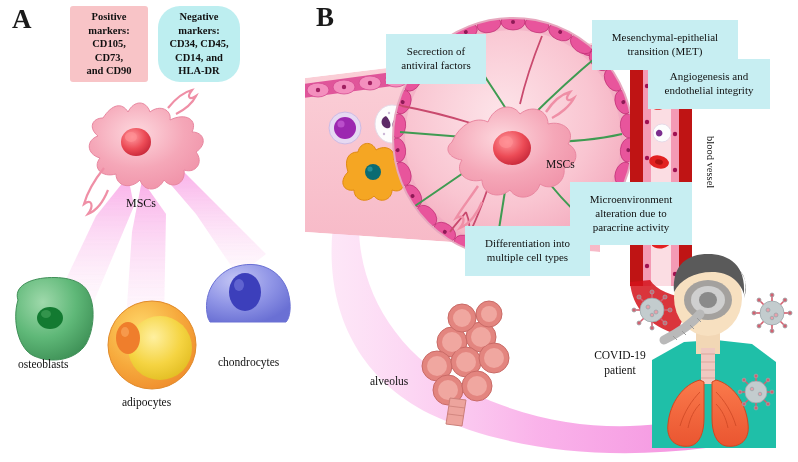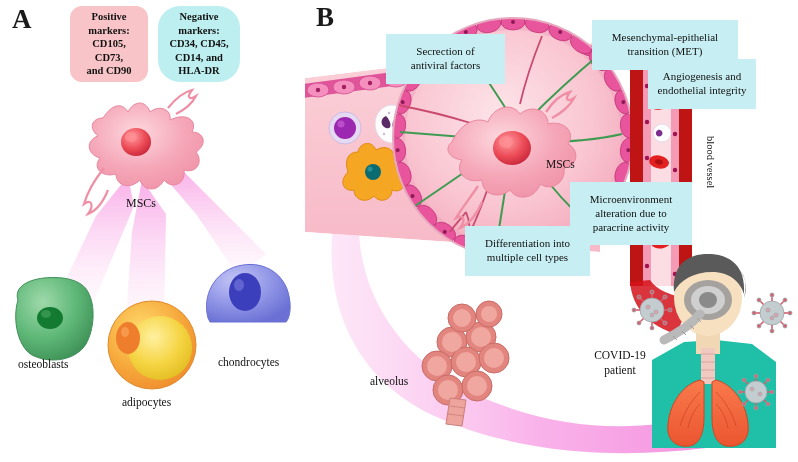--- a/index.html
+++ b/index.html
@@ -647,21 +647,21 @@
             </g>
           </g>
         </g>
       </g>
     </g>
   </svg>
 
   <div class="panel-letter" style="left:12px;top:6px;">A</div>
   <div class="panel-letter" style="left:316px;top:4px;">B</div>
 
-  <div class="marker-box" style="left:70px;top:6px;width:78px;height:76px;background:#f8c4c7;border-radius:12px;">
+  <div class="marker-box" style="left:70px;top:6px;width:78px;height:76px;background:#f8c4c7;">
     <div>
       <div>Positive</div>
       <div>markers:</div>
       <div>CD105,</div>
       <div>CD73,</div>
       <div>and CD90</div>
     </div>
   </div>
 
   <div class="marker-box" style="left:158px;top:6px;width:82px;height:76px;background:#bdeef0;border-radius:22px;">
@@ -672,31 +672,31 @@
       <div>CD14, and</div>
       <div>HLA-DR</div>
     </div>
   </div>
 
   <div class="plainlabel" style="left:126px;top:196px;font-size:12px;">MSCs</div>
   <div class="plainlabel" style="left:18px;top:358px;">osteoblasts</div>
   <div class="plainlabel" style="left:122px;top:396px;">adipocytes</div>
   <div class="plainlabel" style="left:218px;top:312px;margin-top:44px;">chondrocytes</div>
 
-  <div class="callout" style="left:386px;top:34px;width:119px;">
+  <div class="callout" style="left:386px;top:34px;width:100px;">
     <div>Secrection of</div>
     <div>antiviral factors</div>
   </div>
 
   <div class="callout" style="left:592px;top:20px;width:146px;">
     <div>Mesenchymal-epithelial</div>
     <div>transition (MET)</div>
   </div>
 
-  <div class="callout" style="left:648px;top:59px;width:108px;">
+  <div class="callout" style="left:648px;top:59px;width:122px;">
     <div>Angiogenesis and</div>
     <div>endothelial integrity</div>
   </div>
 
 
   <div class="callout" style="left:465px;top:226px;width:125px;">
     <div>Differentiation into</div>
     <div>multiple cell types</div>
   </div>
 

